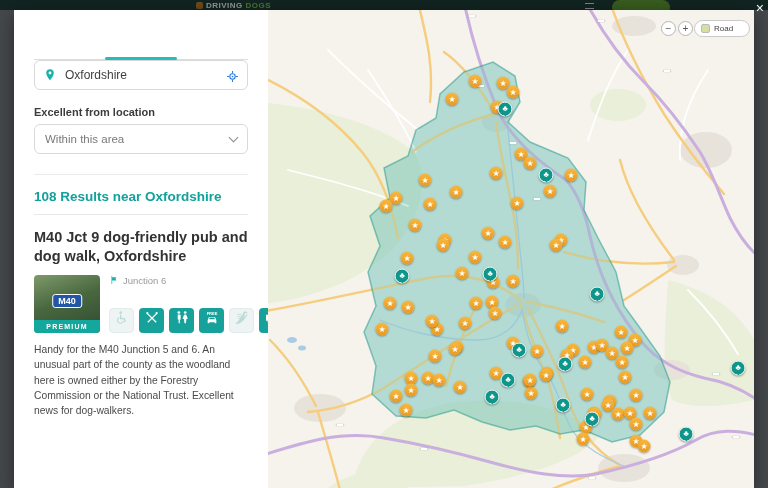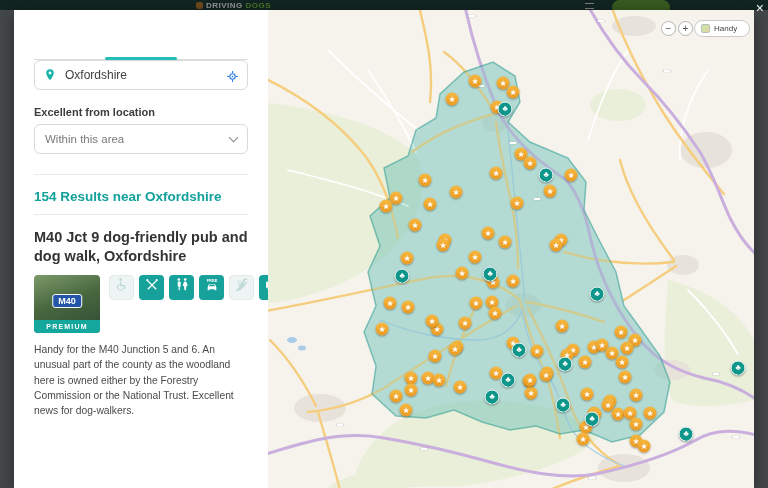--- a/index.html
+++ b/index.html
@@ -125,32 +125,38 @@
       </div>
 
       <div class="field-label">Excellent from location</div>
       <div class="select">
         <span>Within this area</span>
         <span class="chev"></span>
       </div>
 
 
       <div class="results">
-        <div class="results-heading">154 Results near Oxfordshire</div>
+        <div class="results-heading">108 Results near Oxfordshire</div>
         <hr>
         <div>
 
             <div class="result">
               <h3>M40 Jct 9 dog-friendly pub and dog walk, Oxfordshire</h3>
               <div class="result-body">
                 <div class="thumb">
                   <span class="badge motorway">M40</span>
                   <span class="premium">PREMIUM</span>
                 </div>
                 <div class="result-right">
+                  <div class="subtitle">
+                    <span class="flag"><svg viewBox="0 0 24 24" fill="currentColor">
+                        <path d="M6 2.5v19h1.6v-8.2H18l-2.6-4.1L18 5.1H7.6V2.5z"></path>
+                      </svg></span>
+                    <span>Junction 6</span>
+                  </div>
                   <div class="amenities">
 
                   <span class="amenity off">
                       <span class="gfx"><svg viewBox="0 0 24 24">
                           <circle cx="10" cy="4" r="2"></circle>
                           <path d="M9 7h2v5h5l2 5.5-1.9.7-1.7-4.2H9z"></path>
                           <path d="M8 10.6A5.2 5.2 0 1 0 14.6 17l-1.3-1.2A3.6 3.6 0 1 1 8 12.4z"></path>
                         </svg></span>
                     </span>
                     <span class="amenity">
@@ -543,17 +549,17 @@
           <div class="place-pin" style="left: 295px; top: 395px;"></div>
           <div class="place-pin" style="left: 324px; top: 409px;"></div>
           <div class="place-pin" style="left: 418px; top: 424px;"></div>
           <div class="place-pin" style="left: 470px; top: 358px;"></div>
         </div>
 
       <button class="zoombtn" style="left:393px;top:11px;">−</button>
       <button class="zoombtn" style="left:410px;top:11px;">+</button>
       <div class="roadpill">
         <span class="mini"></span>
-        <span>Handy</span>
+        <span>Road</span>
       </div>
     </div>
   </div>
 </div>
 
 </body></html>

